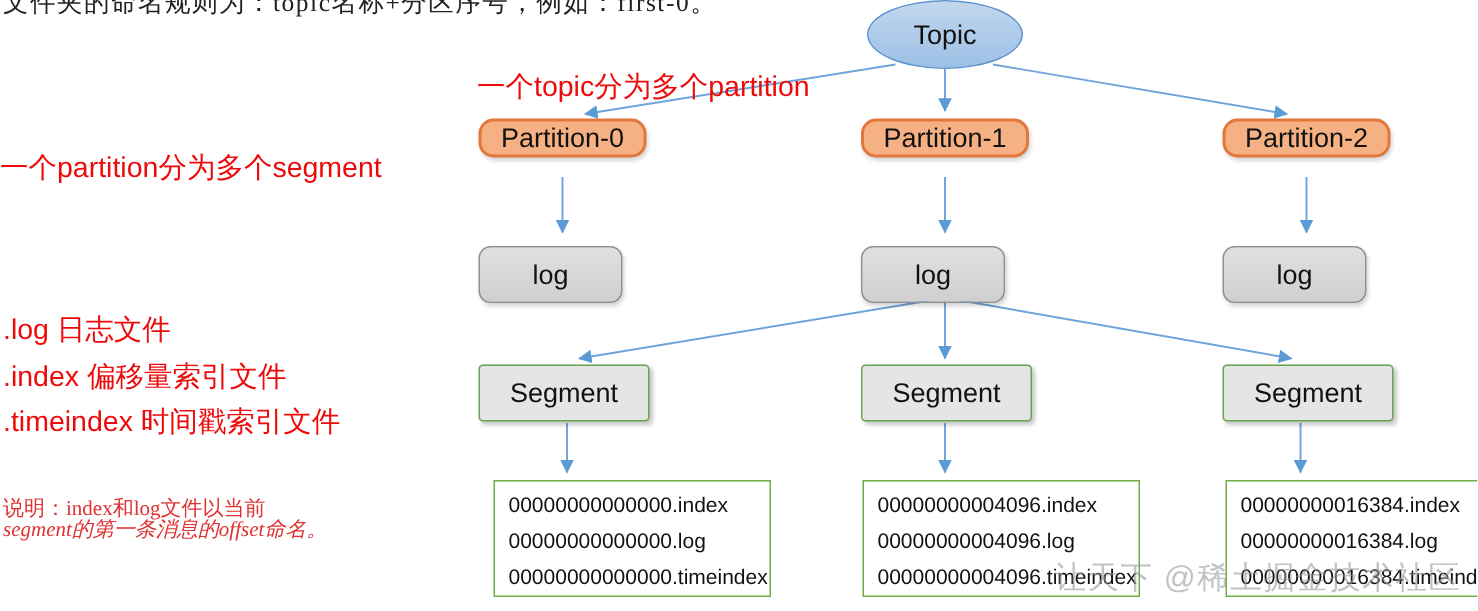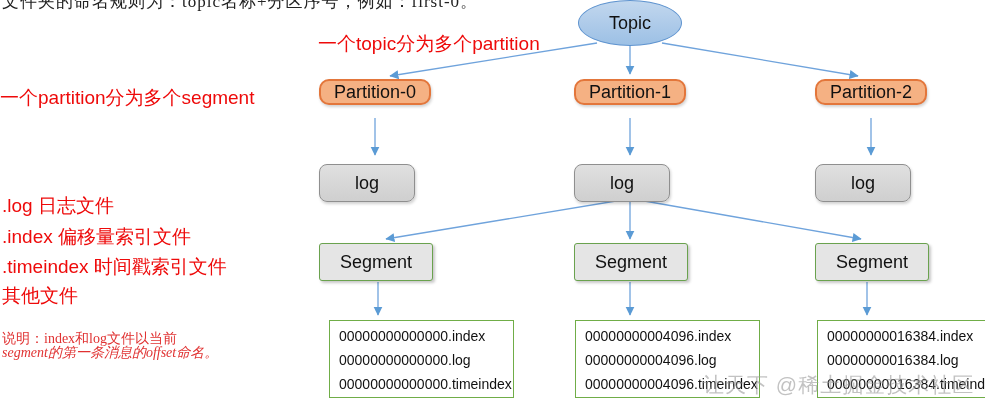--- a/index.html
+++ b/index.html
@@ -15,21 +15,21 @@
   .top-note{
     top:-10px;left:2px;
     font-family:"Liberation Serif",serif;
     font-size:17px;color:#222;
     letter-spacing:1px;white-space:nowrap;
   }
   
   .red-sans{
     color:#ee0a0a;
     font-family:"Liberation Sans",sans-serif;
-    font-size:19px;white-space:nowrap;
+    font-size:19px;white-space:nowrap;margin-top:14px;
   }
   .red-serif{
     color:#e03131;
     font-family:"Liberation Serif",serif;
     font-size:14px;white-space:nowrap;
   }
   
   .node{
     position:absolute;
     display:flex;align-items:center;justify-content:center;
@@ -108,21 +108,20 @@
     <line x1="867" y1="282" x2="867" y2="315" marker-end="url(#ah)"></line>
   </svg>
 
   <div class="abs top-note">文件夹的命名规则为：topic名称+分区序号，例如：first-0。</div>
 
   <div class="abs red-sans" style="left:318px;top:31px;">一个topic分为多个partition</div>
   <div class="abs red-sans" style="left:0;top:85px;">一个partition分为多个segment</div>
   <div class="abs red-sans" style="left:2px;top:193px;">.log  日志文件</div>
   <div class="abs red-sans" style="left:2px;top:224px;">.index 偏移量索引文件</div>
   <div class="abs red-sans" style="left:2px;top:254px;">.timeindex 时间戳索引文件</div>
-  <div class="abs red-sans" style="left:2px;top:283px;">其他文件</div>
   <div class="abs red-serif" style="left:2px;top:330px;">说明：index和log文件以当前</div>
   <div class="abs red-serif" style="left:2px;top:344px;font-style:italic;">segment的第一条消息的offset命名。</div>
 
   <div class="node ellipse">
     <span>Topic</span>
   </div>
 
   <div class="node partition col1">
     <span>Partition-0</span>
   </div>

